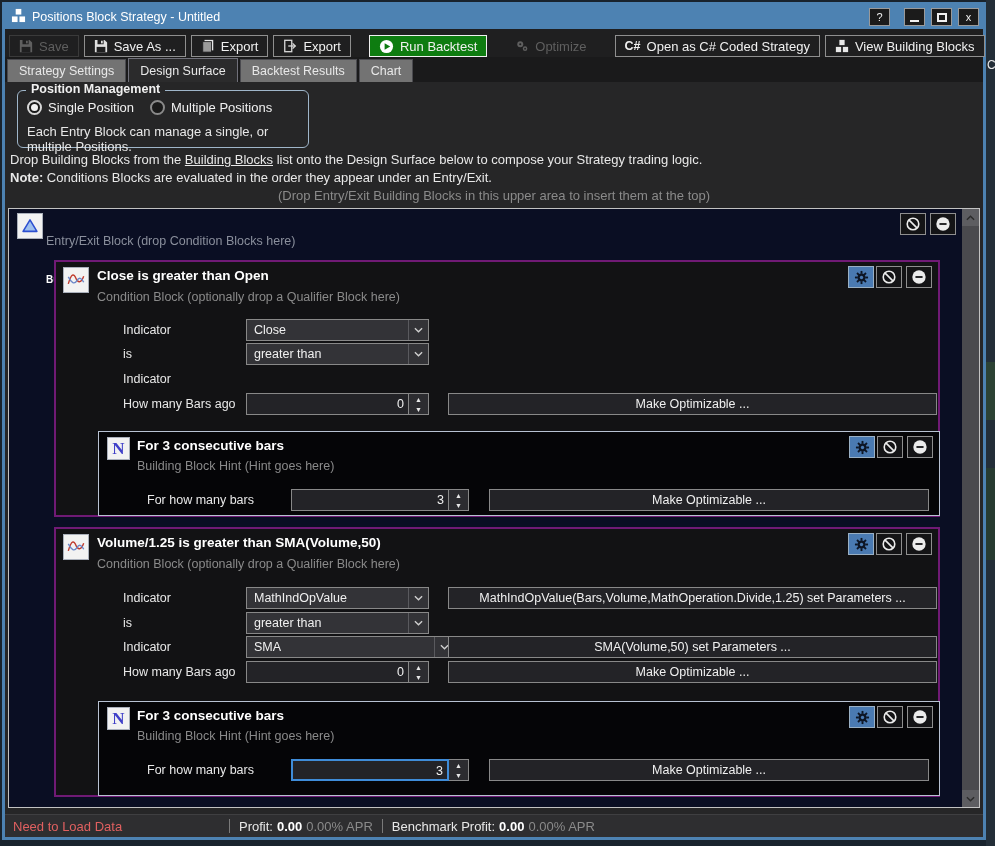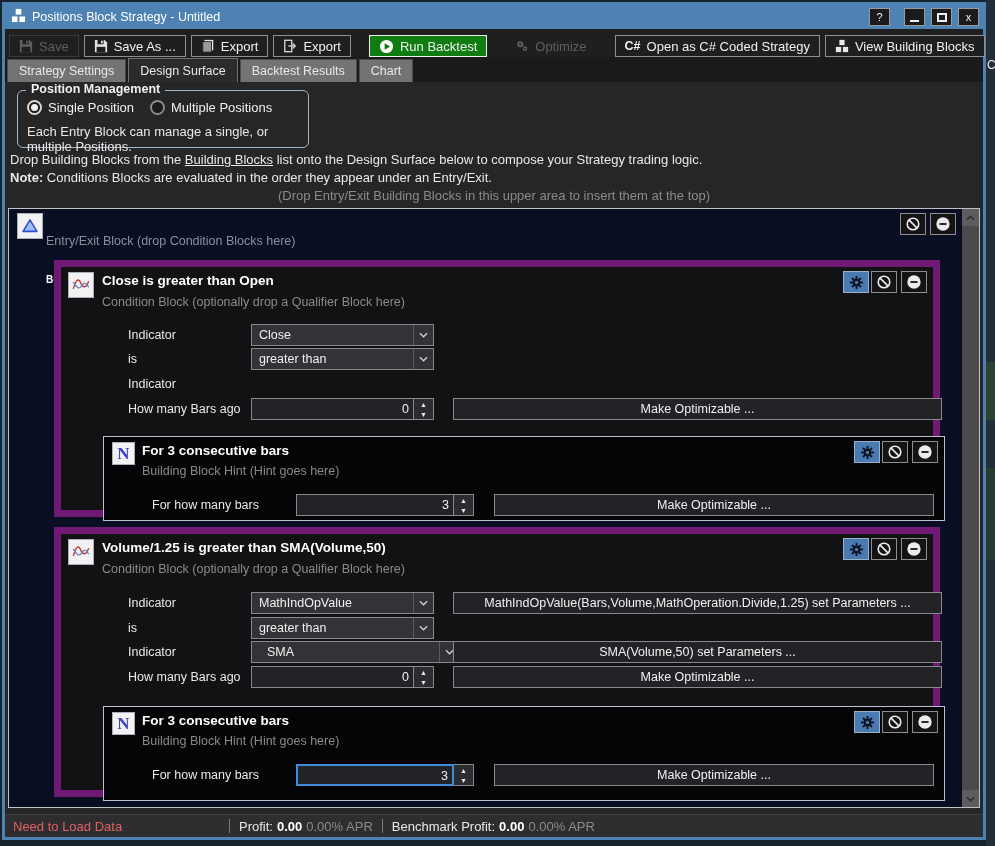--- a/index.html
+++ b/index.html
@@ -59,21 +59,21 @@
   .iconbox { position:absolute; width:26px; height:26px; background:#f2f2f2; border:1px solid #aab0bb; display:flex; align-items:center; justify-content:center; }
   .iconbox.small { width:23px; height:23px; }
   .nletter { font-family:"Liberation Serif", serif; font-weight:bold; font-size:17px; color:#4040c8; line-height:1; }
 
   .blk-title { position:absolute; font-weight:bold; color:#ffffff; font-size:13.5px; white-space:nowrap; }
   .blk-sub { position:absolute; color:#8a8f9c; font-size:12.5px; white-space:nowrap; }
 
   .hbtn { position:absolute; width:26px; height:22px; background:#141416; border:1px solid #8f8f8f; display:flex; align-items:center; justify-content:center; }
   .hbtn.gear { background:#4a7ab2; border-color:#9ab0c4; }
 
-  .cond { position:absolute; left:45px; width:886px; background:#121214; border:7px solid #701a75; }
+  .cond { position:absolute; left:45px; width:886px; background:#121214; border:2px solid #701a75; }
   .nested { position:absolute; left:42px; width:842px; background:#050507; border:1px solid #b8c2d2; }
 
   .flabel { position:absolute; font-size:12.5px; color:#e8e8e8; height:22px; display:flex; align-items:center; white-space:nowrap; }
   .dd { position:absolute; height:22px; background:#333337; border:1px solid #888888; display:flex; align-items:stretch; }
   .dd .txt { flex:1; display:flex; align-items:center; padding-left:7px; font-size:12.5px; color:#f0f0f0; }
   .dd .chev { width:20px; display:flex; align-items:center; justify-content:center; border-left:1px solid #5a5a5e; }
   .num { position:absolute; height:22px; background:#232327; border:1px solid #888888; }
   .num .val { position:absolute; right:4px; top:3px; font-size:12.5px; color:#f0f0f0; }
   .num.focus { border:2px solid #3f8cd8; }
   .spin { position:absolute; width:20px; height:22px; border:1px solid #888888; border-left:none; background:#2c2c30; display:flex; flex-direction:column; }
@@ -409,21 +409,21 @@
             <div class="dd" style="left:190px; top:83px; width:183px;">
               <span class="txt">greater than</span>
               <span class="chev">
                   <svg width="9" height="6" viewBox="0 0 10 6">
                     <polyline points="1,1 5,5 9,1" fill="none" stroke="#d0d0d0" stroke-width="1.5"></polyline>
                   </svg>
                 </span>
             </div>
 
             <div class="flabel" style="left:67px; top:107px;">Indicator</div>
-            <div class="dd" style="left:190px; top:107px; width:209px;padding-left:8px;">
+            <div class="dd" style="left:190px; top:107px; width:209px;">
               <span class="txt">SMA</span>
               <span class="chev">
                   <svg width="9" height="6" viewBox="0 0 10 6">
                     <polyline points="1,1 5,5 9,1" fill="none" stroke="#d0d0d0" stroke-width="1.5"></polyline>
                   </svg>
                 </span>
             </div>
             <div class="wbtn" style="left:392px; top:107px; width:489px;">SMA(Volume,50) set Parameters ...</div>
 
             <div class="flabel" style="left:67px; top:132px;">How many Bars ago</div>

